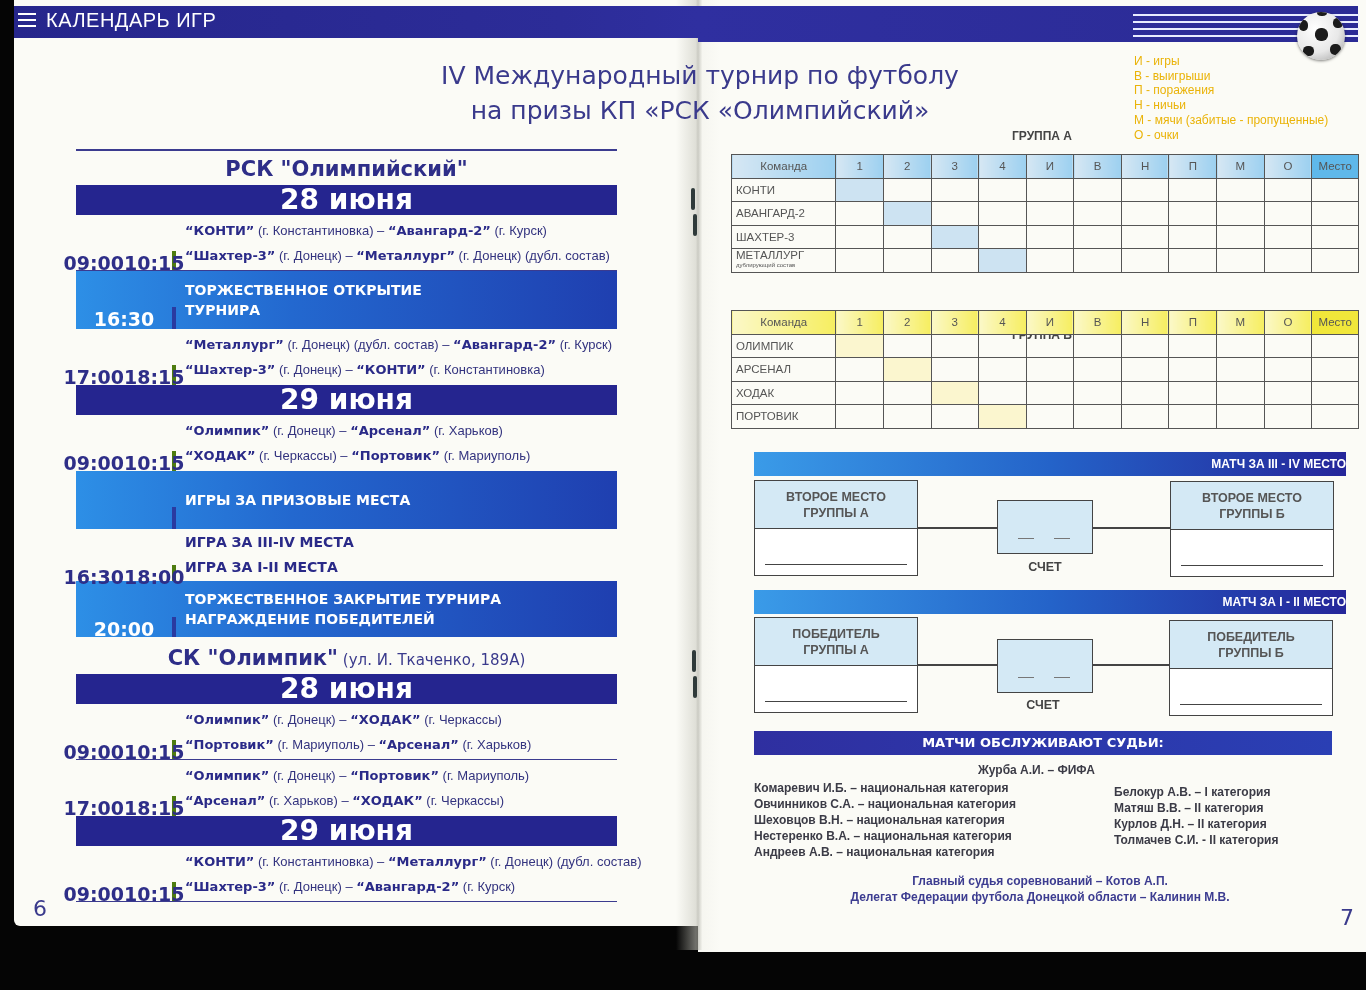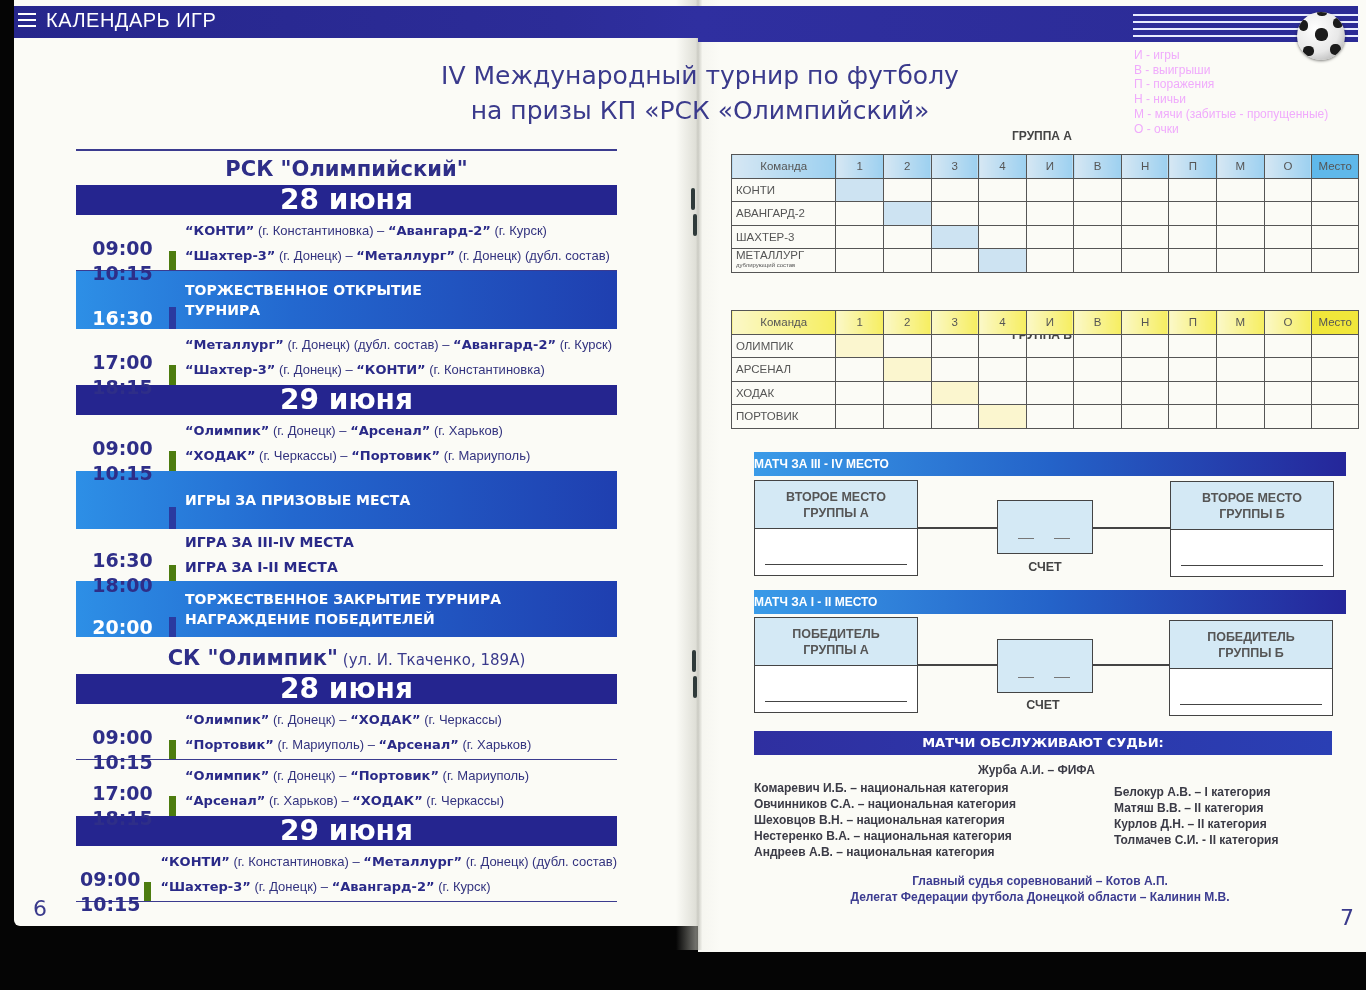--- a/index.html
+++ b/index.html
@@ -34,36 +34,36 @@
 
   
   .schedule { position: absolute; left: 76px; width: 541px; }
   .venue { text-align: center; color: #2e2e88; font-weight: bold; font-size: 21px;
       font-family: "DejaVu Sans", sans-serif; height: 32px; line-height: 32px; }
   .venue small { font-weight: normal; font-size: 15px; color: #3a3a8c; }
   .topline { height: 2px; background: #3b3b8f; }
   .date-bar { background: #25258f; color: #fff; text-align: center; font-weight: bold;
       font-size: 28px; height: 30px; line-height: 30px; font-family: "DejaVu Sans", sans-serif; }
   .slot { display: flex; border-bottom: 1.5px solid #3b3b8f; }
-  .slot .times { width: 100px; border-right: 7px solid #4d7c0f; color: #2e2e88; font-weight: bold;
-      font-size: 19px; text-align: center; display: flex; flex-direction: column; justify-content: center;
+  .slot .times { width: 100px; border-right: 4px solid #4d7c0f; color: #2e2e88; font-weight: bold;
+      font-size: 19px; text-align: center; display: flex; flex-direction: row; justify-content: center;
       font-family: "DejaVu Sans", sans-serif; margin-top: 36px; }
   .slot .times div { height: 25px; line-height: 25px; }
   .slot .games { flex: 1; padding-left: 9px; display: flex; flex-direction: column; justify-content: center; }
   .slot .games div { height: 25px; line-height: 25px; color: #33337f; font-size: 13px;
       font-family: "Liberation Sans", sans-serif; white-space: nowrap; }
   .slot .games b { color: #2a2a88; font-family: "DejaVu Sans", sans-serif; font-size: 13px; }
   .slot .games .caps { font-weight: bold; font-family: "DejaVu Sans", sans-serif; color: #2a2a88; font-size: 14px; }
   .slot.event { background: linear-gradient(90deg, #2d8fe6 0%, #2368cf 40%, #1f3fb0 100%); border-bottom: none; }
   .slot.event .times { color: #fff; border-right-color: #2a3aa0; }
   .slot.event .games div { color: #fff; font-weight: bold; font-family: "DejaVu Sans", sans-serif; font-size: 14px; height: 20px; line-height: 20px; }
   .page-num { position: absolute; color: #3a3a8c; font-size: 22px; font-family: "DejaVu Sans", sans-serif; }
 
   
-  .legend { position: absolute; left: 1134px; top: 48px; color: #f0abfc; font-size: 12px; line-height: 14.7px;
+  .legend { position: absolute; left: 1134px; top: 54px; color: #eab308; font-size: 12px; line-height: 14.7px;
       font-family: "Liberation Sans", sans-serif; }
   .group-title { position: absolute; color: #444; font-weight: bold; font-size: 12px;
       font-family: "Liberation Sans", sans-serif; }
 
   
   table.standings { position: absolute; left: 731px; width: 628px; border-collapse: collapse;
       font-family: "Liberation Sans", sans-serif; font-size: 11.5px; color: #555; }
   table.standings td, table.standings th { border: 1.2px solid #555; height: 23.5px; }
   table.standings th { font-weight: normal; text-align: center; color: #555; }
   table.standings td.team { width: 103px; padding-left: 4px; text-align: left; line-height: 10px; }
@@ -72,21 +72,21 @@
   table.standings .col-last { width: 46px; }
   .tA th { background: linear-gradient(90deg, #d6e7f3 0%, #9cd0f0 100%); }
   .tA th.place { background: #5fb8ea; }
   .tA td.diag { background: #cde3f2; }
   .tB th { background: linear-gradient(90deg, #fbf8c8 0%, #f6ee60 100%); }
   .tB th.place { background: #f1e73a; }
   .tB td.diag { background: #fbf6cf; }
 
   
   .match-bar { position: absolute; left: 754px; width: 592px; height: 24px; color: #fff; font-weight: bold;
-      font-size: 12px; text-align: left; line-height: 24px; font-family: "Liberation Sans", sans-serif;
+      font-size: 12px; text-align: right; line-height: 24px; font-family: "Liberation Sans", sans-serif;
       background: linear-gradient(90deg, #3a9be8 0%, #2463c9 50%, #25269a 100%); }
   .team-box { position: absolute; width: 164px; height: 96px; border: 1.5px solid #444; background: #fff; }
   .team-box .hdr { height: 48px; background: #d4e9f5; border-bottom: 1.5px solid #444; color: #555;
       font-weight: bold; font-size: 12.5px; text-align: center; padding-top: 8px; line-height: 16px;
       font-family: "Liberation Sans", sans-serif; }
   .team-box .line { position: absolute; left: 10px; right: 10px; bottom: 10px; border-bottom: 1px solid #444; }
   .score-box { position: absolute; width: 96px; height: 54px; border: 1.5px solid #444; background: #d4e9f5; }
   .score-box span { position: absolute; bottom: 14px; width: 16px; border-bottom: 1px solid #777; }
   .connector { position: absolute; height: 1.5px; background: #444; }
   .score-label { position: absolute; width: 96px; text-align: center; color: #444; font-weight: bold; font-size: 12.5px;

